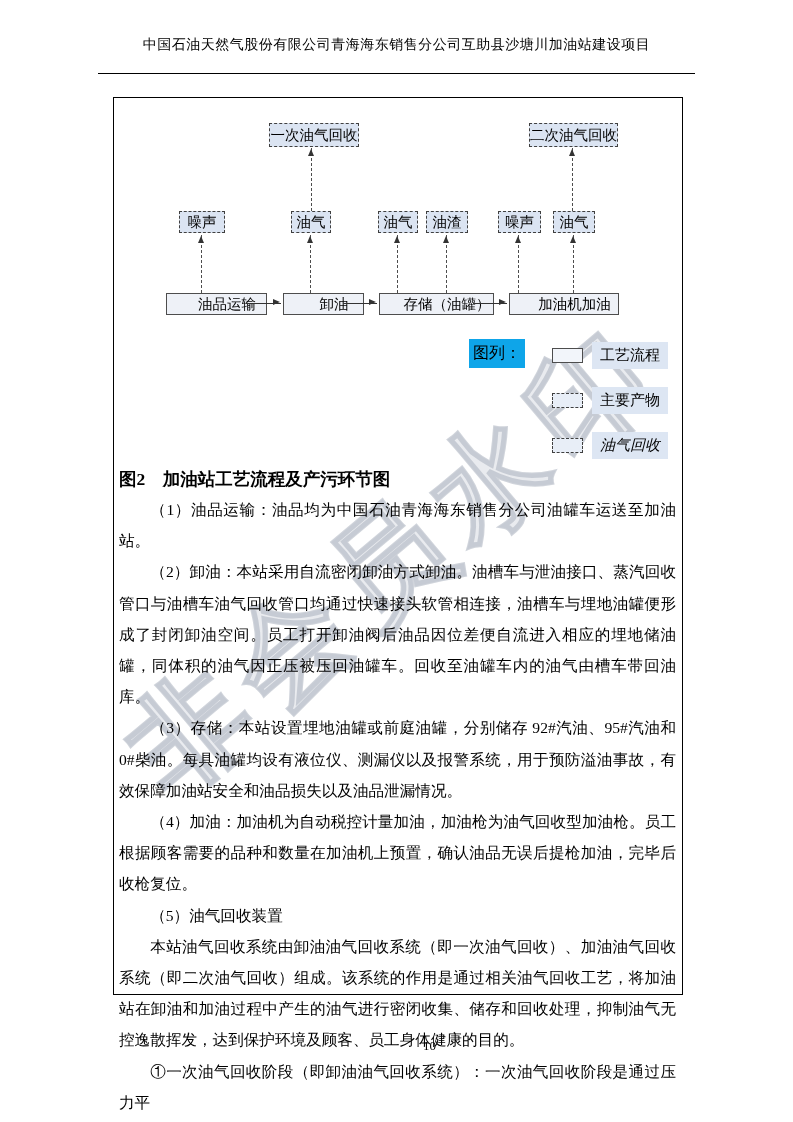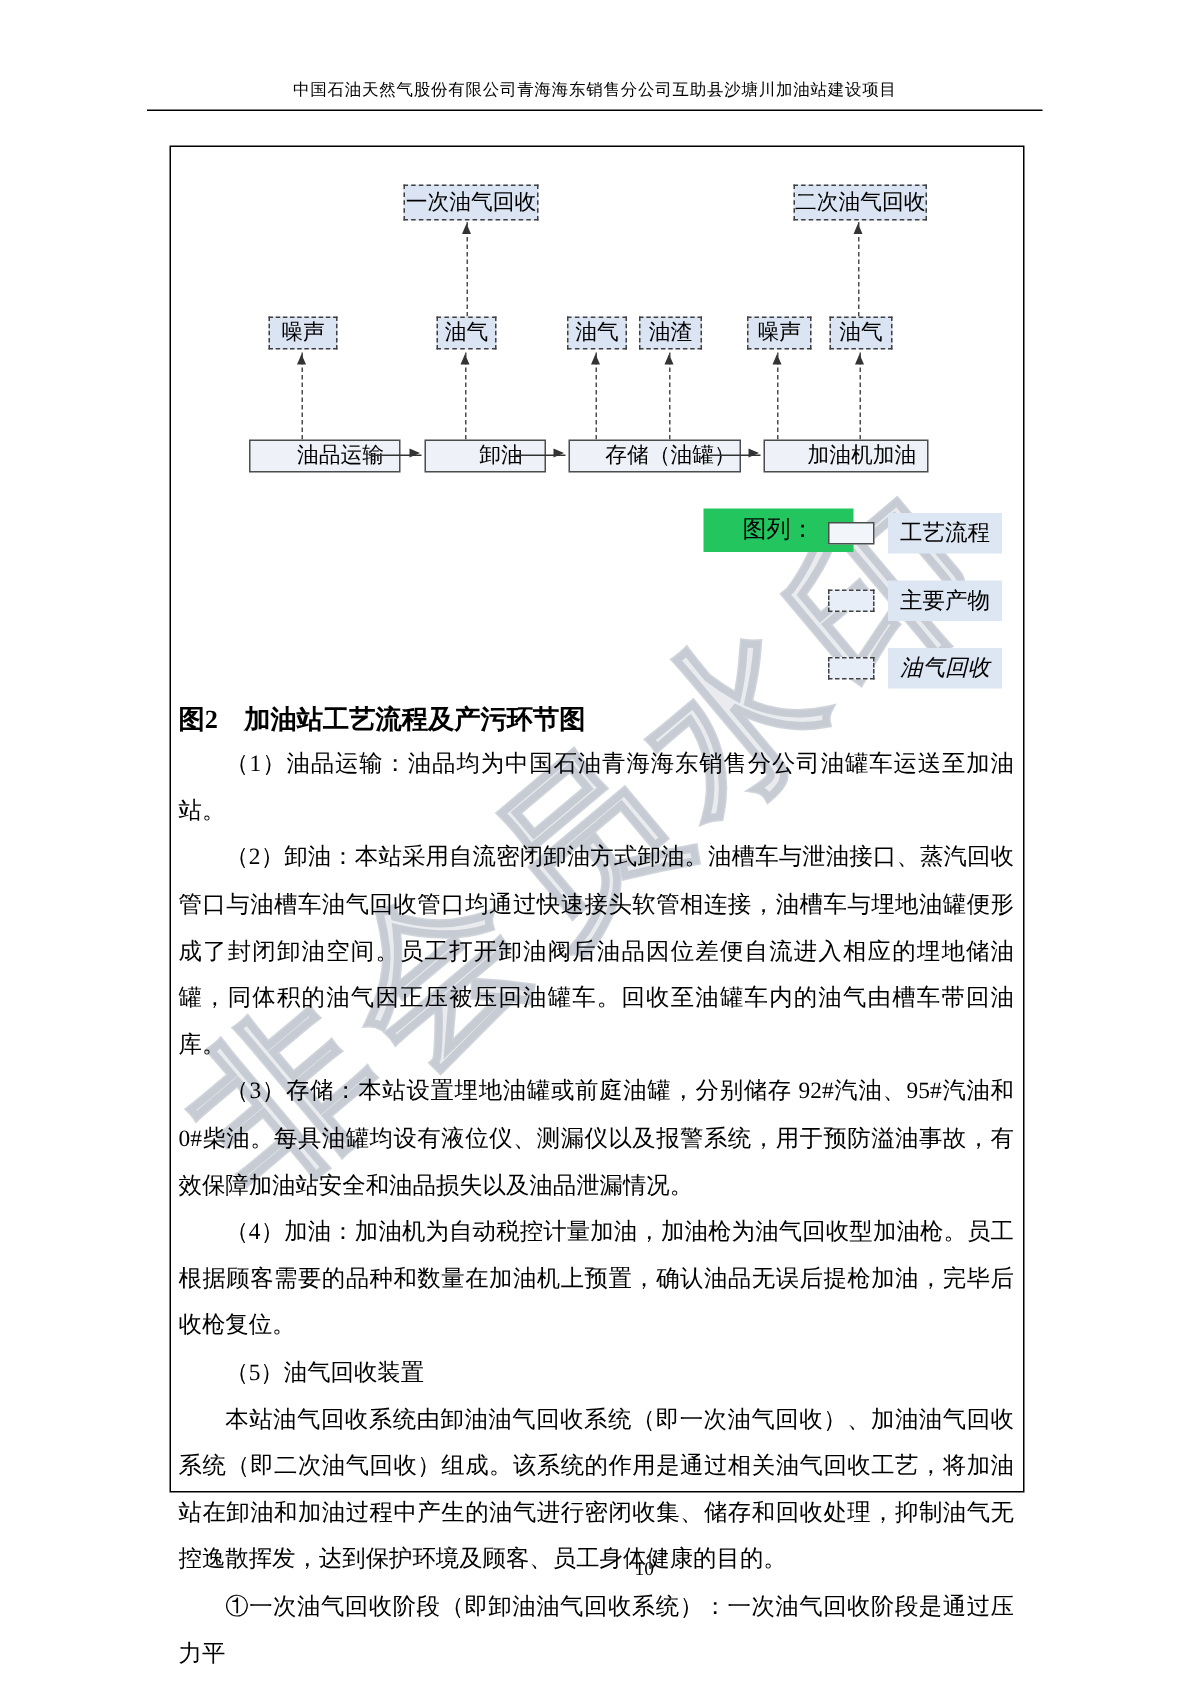--- a/index.html
+++ b/index.html
@@ -1,19 +1,19 @@
 <!DOCTYPE html>
 <html><head>
 <meta charset="utf-8">
 <style>
   html,body{margin:0;padding:0;background:#ffffff;}
   .page{position:relative;width:793px;height:1122px;background:#fff;overflow:hidden;
         font-family:"Liberation Serif","DejaVu Serif",serif;color:#000;}
   
-  .hdr{position:absolute;left:0;top:52px;width:100%;text-align:center;font-size:11px;letter-spacing:.5px;}
+  .hdr{position:absolute;left:0;top:36px;width:100%;text-align:center;font-size:14px;letter-spacing:.5px;}
   .hdr-rule{position:absolute;left:98px;top:73px;width:597px;border-top:1.6px solid #000;}
   
   .watermark{position:absolute;left:95px;top:345px;width:600px;height:430px;display:flex;
              align-items:center;justify-content:center;transform:rotate(-40deg);
              font-size:116px;letter-spacing:14px;white-space:nowrap;font-weight:bold;
              color:rgba(203,208,217,0.42);-webkit-text-stroke:2px rgba(170,177,189,0.55);
              z-index:0;pointer-events:none;}
   
   .frame{position:absolute;left:113px;top:97px;width:568px;height:896px;border:1.6px solid #000;z-index:1;}
   
@@ -23,21 +23,21 @@
   .dbox{position:absolute;height:20px;line-height:20px;text-align:center;font-size:14.5px;
         background:#dbe4f2;border:1.6px dashed #404040;}
   .dbox.top{height:22px;line-height:22px;}
   .varrow{position:absolute;width:0;border-left:1.6px dashed #4d4d4d;}
   .varrow::before{content:'';position:absolute;top:-2px;left:-4px;width:0;height:0;
         border:3.8px solid transparent;border-bottom:7px solid #333;}
   .harrow{position:absolute;height:0;border-top:1.6px solid #333;}
   .harrow::after{content:'';position:absolute;right:-2px;top:-4.6px;width:0;height:0;
         border:3.8px solid transparent;border-left:7px solid #333;}
   
-  .legend-title{position:absolute;left:355px;top:241px;background:#22c55e;padding:4px 26px;font-size:16px;}
+  .legend-title{position:absolute;left:355px;top:241px;background:#0ea5e9;padding:4px 4px;font-size:16px;}
   .lg-label{position:absolute;left:478px;background:#dde6f3;padding:4px 8px;font-size:15px;}
   .lg-swatch{position:absolute;left:438px;width:29px;height:13px;background:#f2f5fa;}
   .lg-swatch.solid{border:1.6px solid #4d4d4d;}
   .lg-swatch.dashed{border:1.7px dashed #404040;background:#e8eef7;}
   
   .textflow{position:absolute;left:5px;right:6px;top:366px;z-index:1;}
   .caption{text-align:left;font-weight:bold;font-size:17.5px;height:30px;line-height:30px;}
   .para{margin:0;text-indent:2em;font-size:15.6px;line-height:31.2px;text-align:justify;}
   
   .pagenum{position:absolute;left:0;top:1038px;width:100%;text-align:center;font-size:13px;padding-left:33px;}

